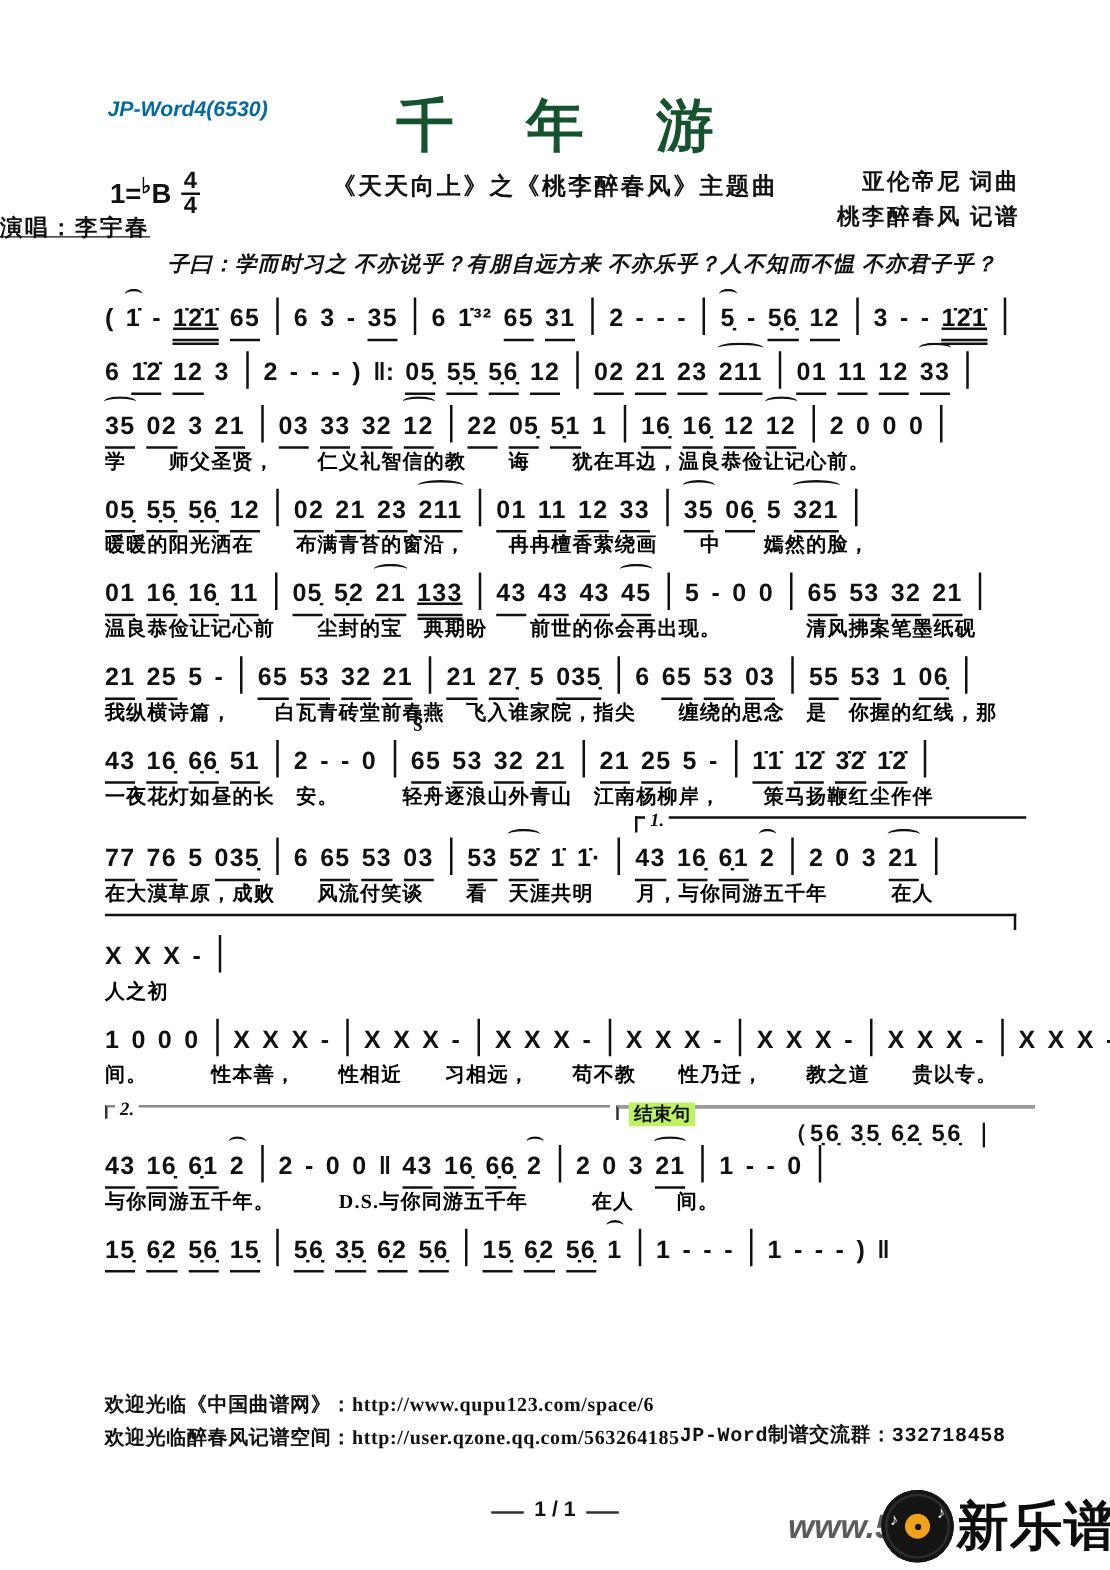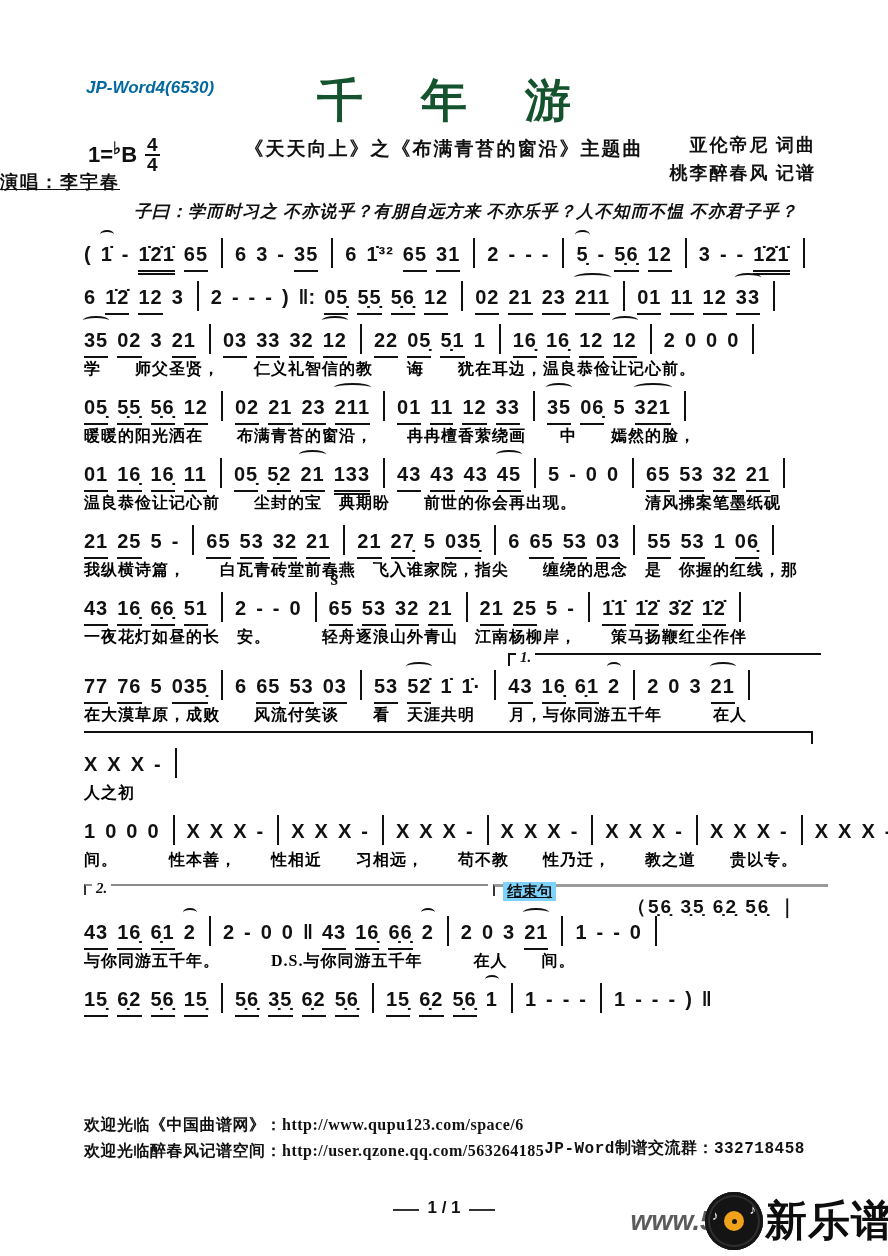--- a/index.html
+++ b/index.html
@@ -27,41 +27,41 @@
     font:bold 18px "Liberation Serif",serif;line-height:1.55;letter-spacing:2px;}
   .motto{position:absolute;left:86px;top:200px;width:760px;
     font:italic bold 17px "Liberation Serif",serif;letter-spacing:1px;margin-left:48px;}
 
   
   #score{position:absolute;left:84px;top:238px;width:744px;}
   .line{position:relative;margin-bottom:11px;}
   .notes{white-space:nowrap;font:bold 20px "Liberation Sans",sans-serif;line-height:30px;height:32px;}
   .tok{display:inline-block;position:relative;margin-right:9px;letter-spacing:1px;}
   .tok.u1{border-bottom:2px solid #111;padding-bottom:1px;}
-  .tok.u2{border-bottom:2px solid #111;padding-bottom:1px;}
+  .tok.u2{border-bottom:2px solid #111;padding-bottom:1px;text-decoration:underline;}
   .tok.u2::after{content:"";position:absolute;left:0;right:0;bottom:-5px;height:2px;background:#111;}
   .tok.slur::before{content:"";position:absolute;left:-1px;right:-1px;top:-9px;height:7px;
     border-top:2px solid #111;border-radius:100% 100% 0 0;}
   .bar{display:inline-block;width:2px;height:30px;background:#111;margin:0 12px 0 4px;vertical-align:-7px;}
   .dbl{letter-spacing:0;}
   .lyrics{font:16px "Liberation Serif",serif;letter-spacing:1px;margin-top:3px;color:#000;font-weight:bold;}
   .segno{position:absolute;top:-26px;left:33%;font:bold 19px "Liberation Serif",serif;}
   .has-volta{margin-top:22px;}
   .volta{position:absolute;top:-17px;border-top:2px solid #111;height:11px;}
   .volta.vright{left:57%;right:1%;border-left:2px solid #111;}
   .volta.vfull{left:0;right:2%;border-right:2px solid #111;}
   .vlabel{position:absolute;top:-6px;left:6px;font:italic bold 15px "Liberation Serif",serif;background:#fff;padding:0 4px;line-height:1.1;}
   .pre{position:relative;height:34px;}
   .pre .b2{position:absolute;left:0;top:2px;width:54%;border-top:2px solid #8a8a8a;height:9px;border-left:2px solid #333;}
   .pre .bend{position:absolute;left:55%;right:0;top:2px;border-top:3px solid #9a9a9a;height:9px;border-left:2px solid #333;}
-  .pre .endlabel{position:absolute;top:-5px;left:8px;font:bold 15px "Liberation Serif",serif;background:#7dd3fc;padding:0 4px;text-decoration:underline;}
+  .pre .endlabel{position:absolute;top:-5px;left:8px;font:bold 15px "Liberation Serif",serif;background:#bef264;padding:0 4px;}
   .pre .pickup{position:absolute;right:4%;bottom:-4px;font:bold 19px "Liberation Sans",sans-serif;letter-spacing:2px;}
 
   
-  .footer{position:absolute;left:84px;top:1112px;width:744px;display:flex;justify-content:flex-start;align-items:flex-end;}
+  .footer{position:absolute;left:72px;top:1112px;width:744px;display:flex;justify-content:center;align-items:flex-end;}
   .sites{font:bold 16px "Liberation Serif",serif;line-height:1.65;letter-spacing:0.5px;}
   .qq{font:bold 16px "Liberation Mono",monospace;letter-spacing:0.5px;padding-bottom:6px;}
   .pagenum{position:absolute;left:0;top:1198px;width:888px;text-align:center;font:bold 17px "Liberation Sans",sans-serif;}
   .pagenum .rule{display:inline-block;width:26px;border-bottom:2px solid #333;vertical-align:2px;margin:0 8px;}
 
   
   .watermark{position:absolute;right:-6px;bottom:6px;display:flex;align-items:center;}
   .wm-url{font:italic bold 27px "Liberation Sans",sans-serif;color:#5b5b5b;margin-right:-10px;}
   .vinyl{position:relative;width:58px;height:58px;border-radius:50%;background:#141414;
     box-shadow:inset 0 0 0 3px #141414, inset 0 0 0 5px #2e2e2e;flex:0 0 auto;z-index:2;}
@@ -83,21 +83,21 @@
     <div class="keysig">
       <span>1=</span>
         <span class="flat">♭</span>
         <span>B</span>
       <span class="meter">
         <span class="num">4</span>
         <span>4</span>
       </span>
     </div>
     <div class="title">千年游</div>
-    <div class="subtitle">《天天向上》之《布满青苔的窗沿》主题曲</div>
+    <div class="subtitle">《天天向上》之《桃李醉春风》主题曲</div>
     <div class="performer">演唱：李宇春</div>
     <div class="credits">
       <div>亚伦帝尼 词曲</div>
       <div>桃李醉春风 记谱</div>
     </div>
   </div>
 
   <div class="motto">子曰：学而时习之 不亦说乎？有朋自远方来 不亦乐乎？人不知而不愠 不亦君子乎？</div>
 
   <div id="score">

